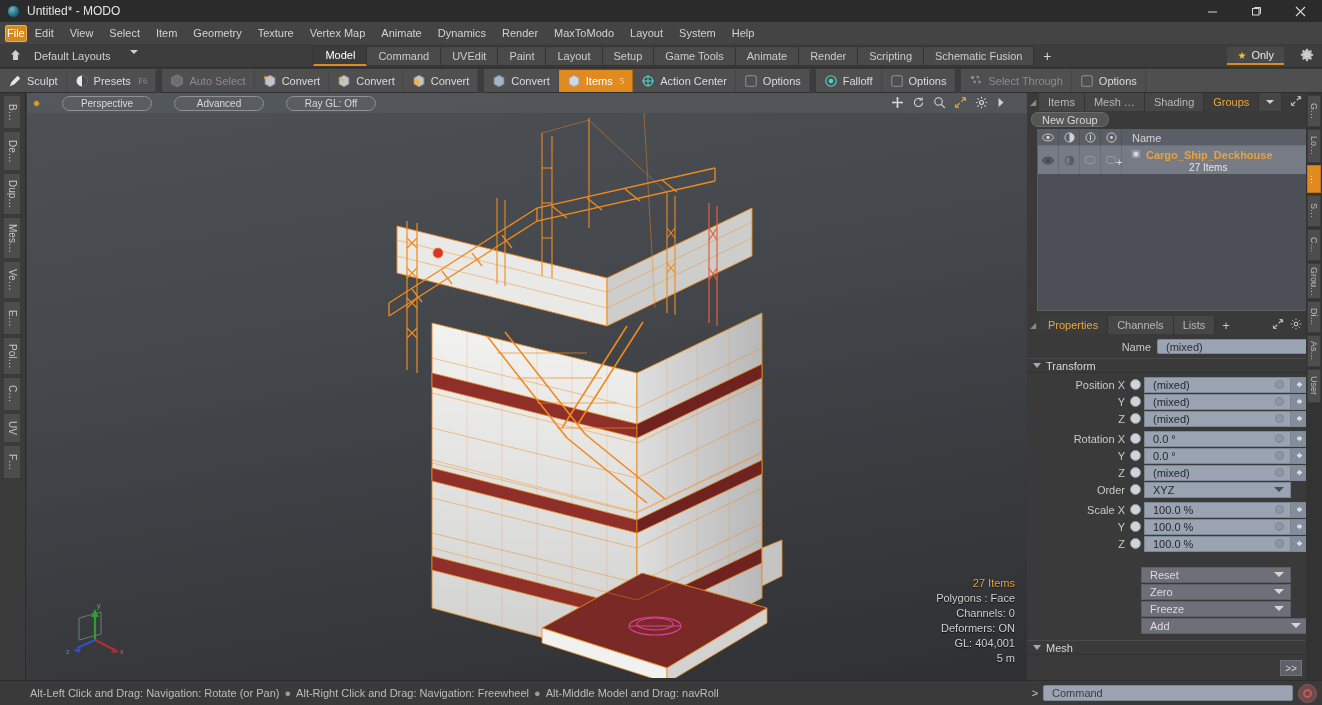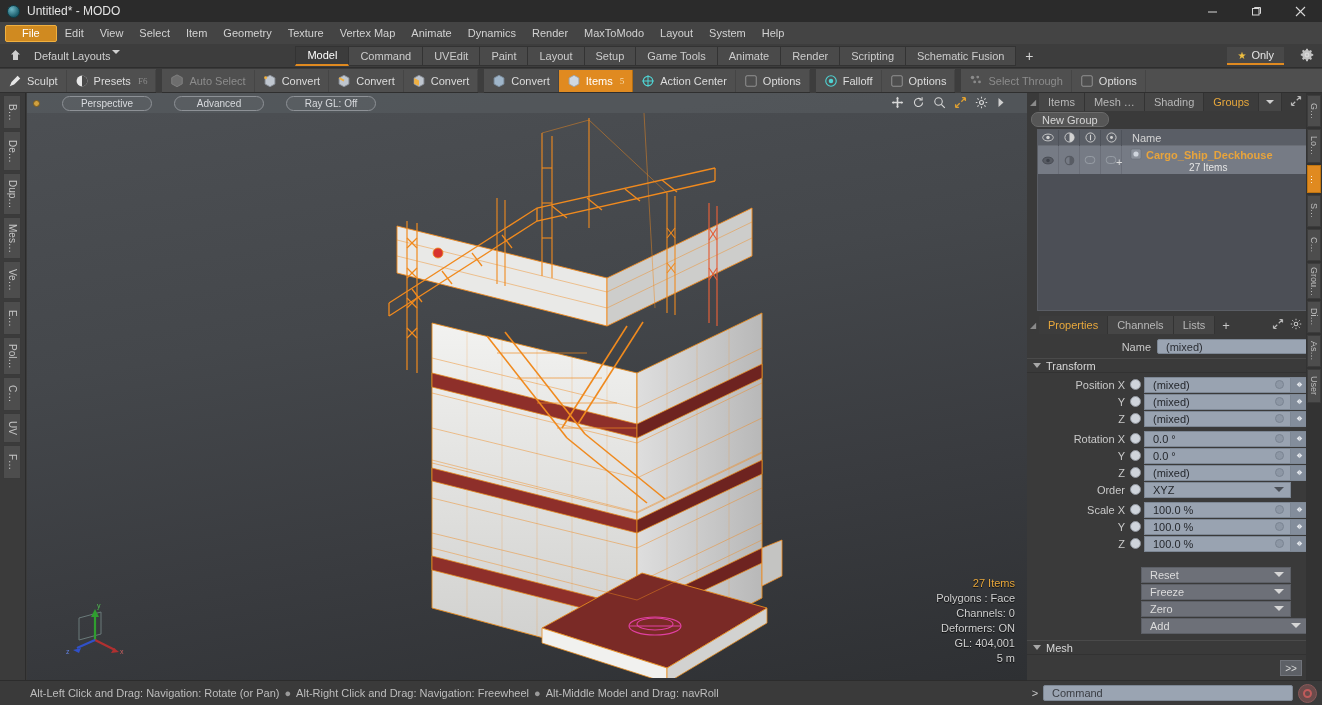--- a/index.html
+++ b/index.html
@@ -36,32 +36,32 @@
   .menubar {
     position: absolute; left: 0; top: 22px; width: 1322px; height: 22px;
     background: #444444; display: flex; align-items: center; padding-left: 5px;
   }
   .menu-item {
     padding: 2px 8px; font-size: 11px; color: #d2d2d2; height: 17px;
     display: flex; align-items: center; white-space: nowrap;
   }
   .menu-item.active {
     background: #d08a20; color: #ffffff; border: 1px solid #f0b040; border-radius: 2px;
-    padding: 1px 16px;
+    padding: 1px 1px;
   }
 
   
   .layoutbar {
     position: absolute; left: 0; top: 44px; width: 1322px; height: 24px;
     background: #3d3d3d; display: flex; align-items: center;
     border-bottom: 1px solid #2e2e2e;
   }
   .layout-home-icon { width: 22px; display: flex; justify-content: center; align-items: center; margin-left: 4px; }
   .default-layouts {
-    margin-left: 8px; font-size: 11px; color: #cfcfcf; display: flex; align-items: flex-start; gap: 2px;
+    margin-left: 8px; font-size: 11px; color: #cfcfcf; display: flex; align-items: flex-start; gap: 20px;
   }
   .caret-dn { width: 0; height: 0; border-left: 4px solid transparent; border-right: 4px solid transparent; border-top: 4px solid #cfcfcf; }
   .layout-tabs { margin-left: 175px; display: flex; align-items: center; height: 24px; }
   .ltab {
     padding: 0 11px; height: 20px; display: flex; align-items: center; justify-content: center;
     font-size: 11px; color: #cccccc; background: #4a4a4a; border: 1px solid #333; border-left: none;
     white-space: nowrap;
   }
   .ltab:first-child { border-left: 1px solid #333; }
   .ltab.active { background: #3c3c3c; color: #ffffff; border-bottom: 2px solid #e08a20; }
@@ -957,28 +957,28 @@
       <div class="btnrow" style="margin-top:14px">
         <div class="sp"></div>
         <div class="ddbtn" style="margin-right:17px">
           <span>Reset</span>
           <span class="dd-arrow"></span>
         </div>
       </div>
       <div class="btnrow">
         <div class="sp"></div>
         <div class="ddbtn" style="margin-right:17px">
-          <span>Freeze</span>
+          <span>Zero</span>
           <span class="dd-arrow"></span>
         </div>
       </div>
       <div class="btnrow">
         <div class="sp"></div>
         <div class="ddbtn" style="margin-right:17px">
-          <span>Zero</span>
+          <span>Freeze</span>
           <span class="dd-arrow"></span>
         </div>
       </div>
       <div class="btnrow">
         <div class="sp"></div>
         <div class="ddbtn" style="">
           <span>Add</span>
           <span class="dd-arrow"></span>
         </div>
       </div>

